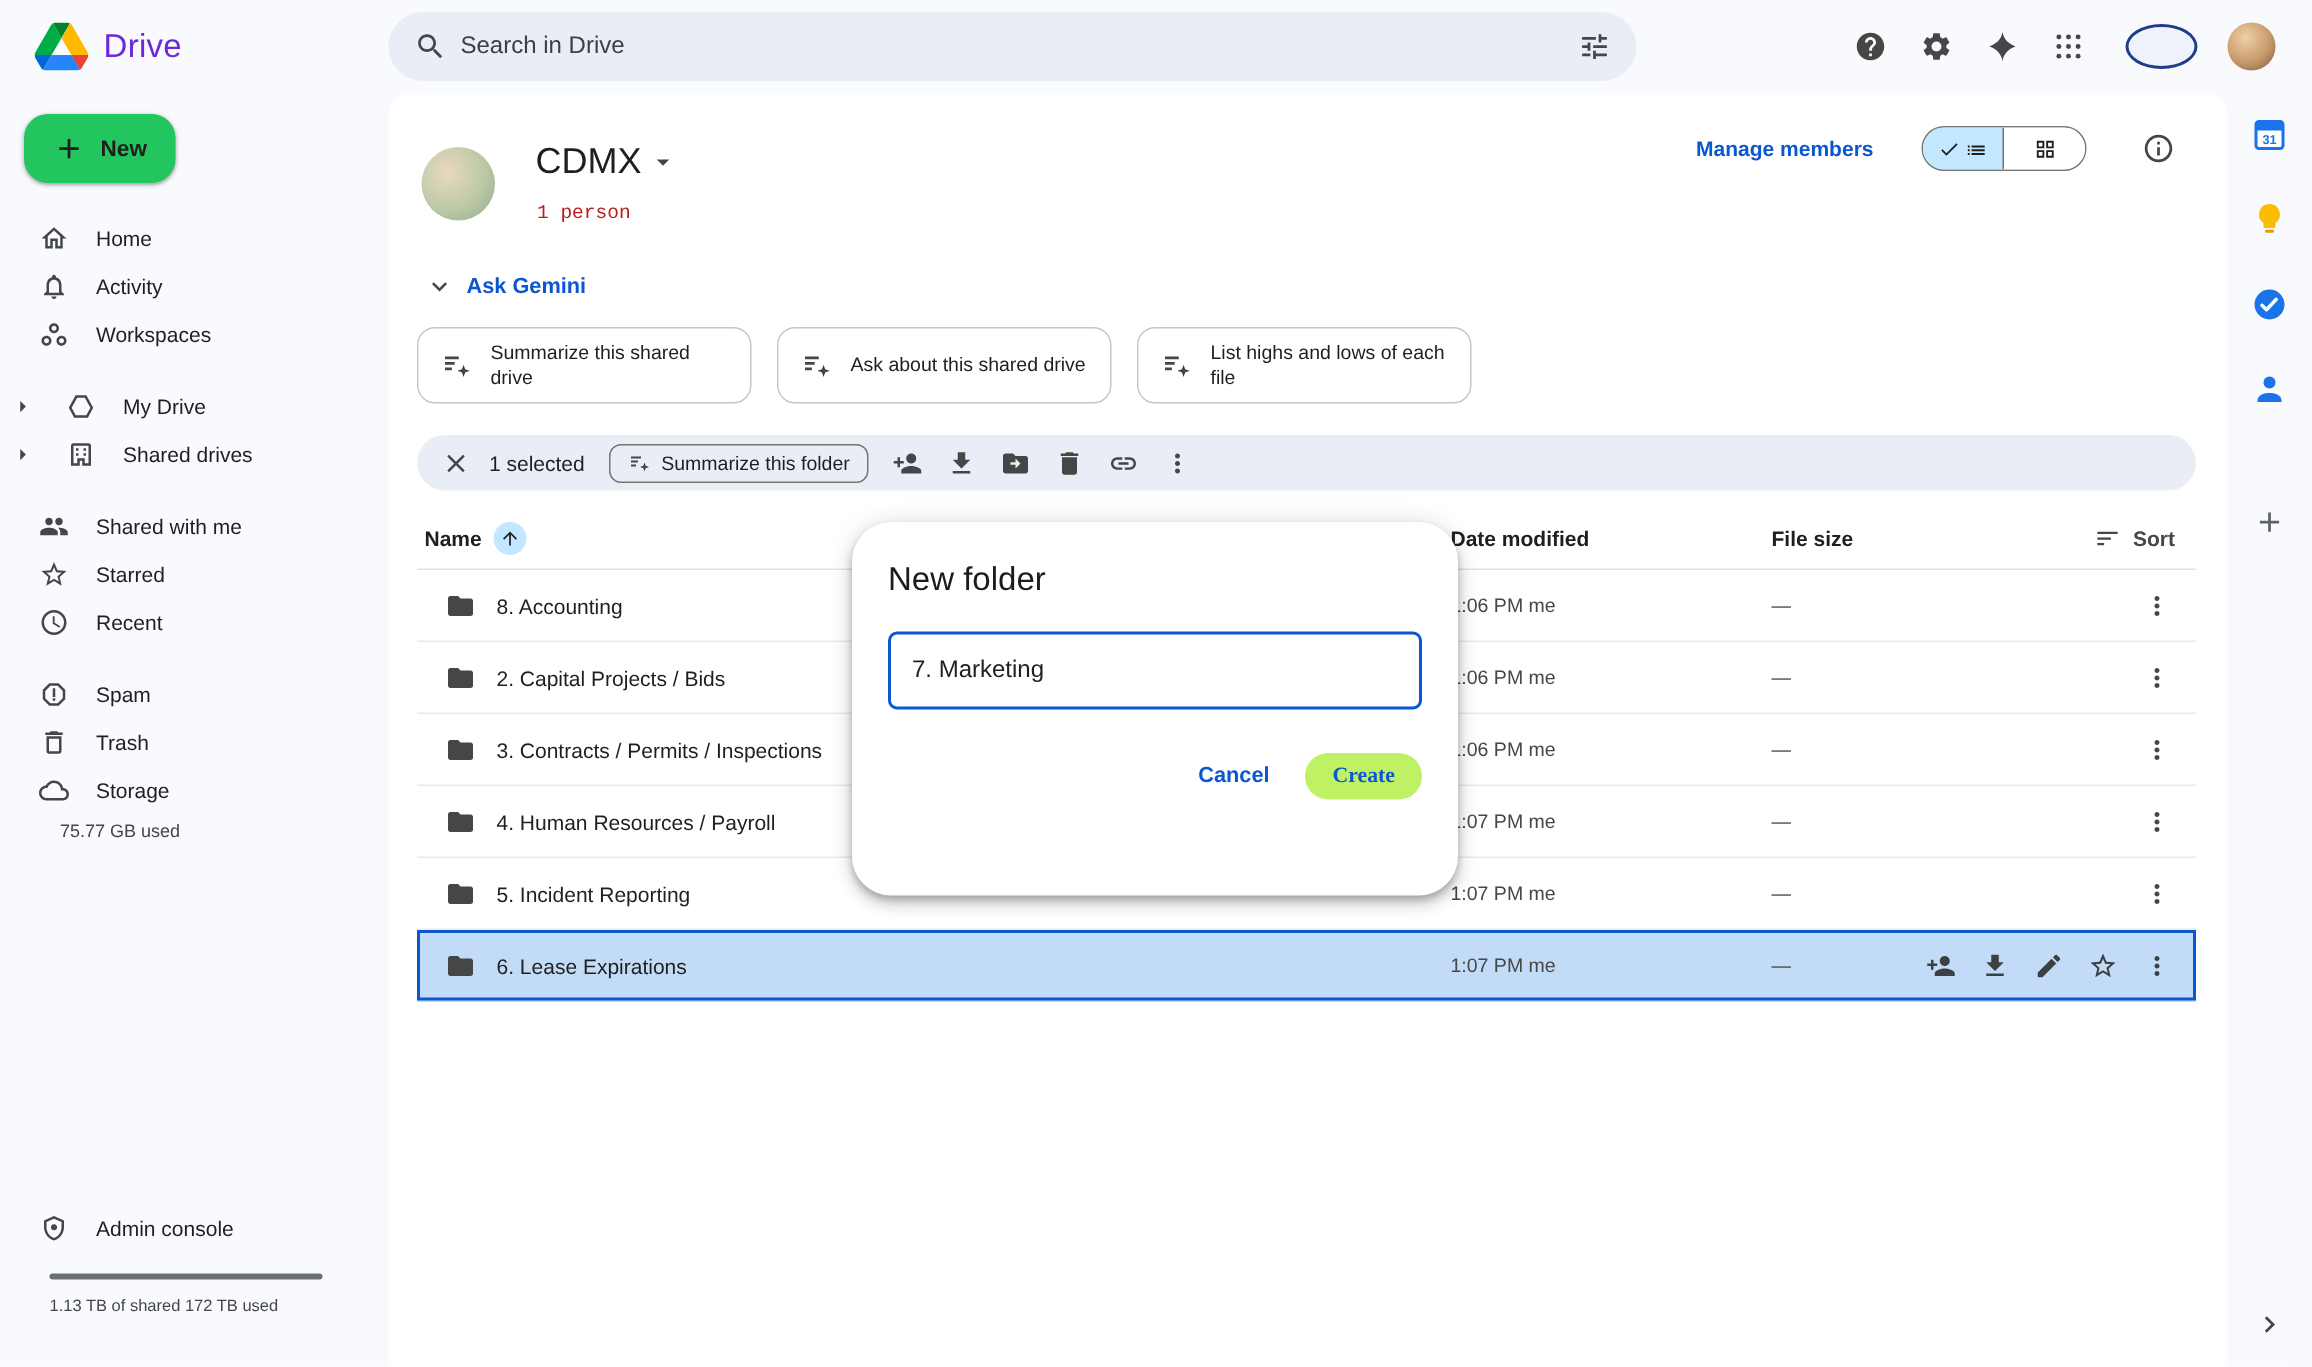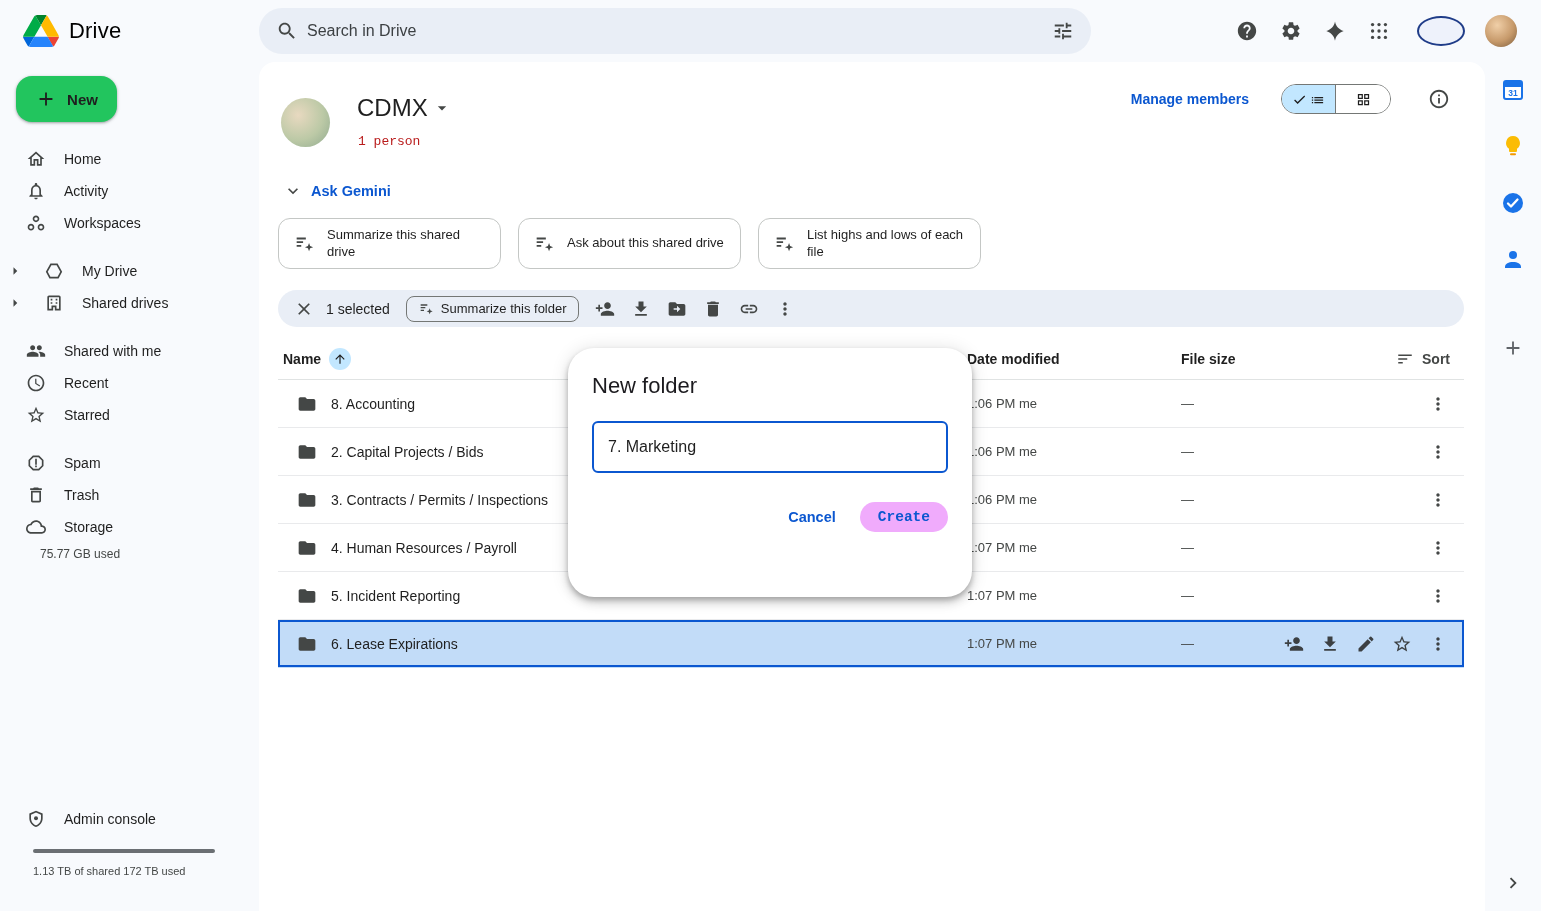--- a/index.html
+++ b/index.html
@@ -8,21 +8,21 @@
     position:relative; overflow:hidden;
     font-family:"Liberation Sans", sans-serif;
     background:#f8fafd; color:#1f1f1f;
   }
   svg { display:block; }
   .ibtn { display:flex; align-items:center; justify-content:center; border-radius:50%; color:#444746; cursor:pointer; background:none; border:none; }
 
   
   .topbar { position:absolute; top:0; left:0; width:1541px; height:62px; display:flex; align-items:center; }
   .logo-area { width:259px; display:flex; align-items:center; padding-left:23px; gap:10px; }
-  .logo-area .wordmark { font-size:22px; color:#000000; letter-spacing:.2px; }
+  .logo-area .wordmark { font-size:22px; color:#6d28d9; letter-spacing:.2px; }
   .searchbar { width:832px; height:46px; background:#e9eef6; border-radius:24px; display:flex; align-items:center; padding:0 8px; }
   .searchbar input { flex:1; border:none; outline:none; background:transparent; font-size:16px; color:#1f1f1f; font-family:"Liberation Sans",sans-serif; }
   .searchbar input::placeholder { color:#3c4043; opacity:1; }
   .top-actions { margin-left:auto; display:flex; align-items:center; gap:4px; padding-right:24px; }
   .top-actions .ibtn { width:40px; height:40px; }
   .org-logo { width:48px; height:30px; border:2px solid #1f3c88; border-radius:50%; background:#eef2fb; margin-left:14px; }
   .avatar { width:32px; height:32px; border-radius:50%; margin-left:16px; cursor:pointer;
             background:radial-gradient(circle at 38% 32%, #f0cfa8 0%, #c79a6b 55%, #7a5a3a 100%); }
 
   
@@ -95,22 +95,22 @@
 
   
   .dialog { position:absolute; left:568px; top:348px; width:404px; height:249px; background:#fff; border-radius:26px; z-index:100;
             box-shadow:0 6px 10px rgba(0,0,0,.14), 0 1px 18px rgba(0,0,0,.12), 0 3px 5px rgba(0,0,0,.2); }
   .dialog-title { position:absolute; left:24px; top:25px; font-size:22px; color:#1c1b1f; }
   .dialog-input { position:absolute; left:24px; top:73px; width:356px; height:52px; border:2px solid #0b57d0; border-radius:6px;
                   padding:0 14px; font-size:16px; color:#1f1f1f; outline:none; font-family:"Liberation Sans",sans-serif; }
   .dialog-actions { position:absolute; right:24px; top:152px; display:flex; align-items:center; gap:10px; }
   .btn-text { background:none; border:none; color:#0b57d0; font-size:14.5px; font-weight:bold; padding:9px 14px; border-radius:18px;
               cursor:pointer; font-family:inherit; }
-  .btn-tonal { background:#f0abfc; border:none; color:#0b57d0; font-size:14.5px; font-weight:bold; padding:7px 18px; border-radius:18px;
-               cursor:pointer; font-family:Liberation Mono, monospace; }
+  .btn-tonal { background:#bef264; border:none; color:#0b57d0; font-size:14.5px; font-weight:bold; padding:7px 18px; border-radius:18px;
+               cursor:pointer; font-family:Liberation Serif, serif; }
 </style>
 </head>
 <body>
 
 <header class="topbar">
   <div class="logo-area">
     <span>
       <svg viewBox="0 0 87.3 78" width="36" height="32">
         <path d="m6.6 66.85 3.85 6.65c.8 1.4 1.95 2.5 3.3 3.3l13.75-23.8h-27.5c0 1.55.4 3.1 1.2 4.5z" fill="#0066da"></path>
         <path d="m43.65 25-13.75-23.8c-1.35.8-2.5 1.9-3.3 3.3l-25.4 44a9.06 9.06 0 0 0-1.2 4.5h27.5z" fill="#00ac47"></path>
@@ -243,32 +243,32 @@
         <span class="nav-icon">
             <svg viewBox="0 0 24 24" fill="currentColor">
               <path d="M16 11c1.66 0 2.99-1.34 2.99-3S17.66 5 16 5s-3 1.34-3 3 1.34 3 3 3zm-8 0c1.66 0 2.99-1.34 2.99-3S9.66 5 8 5 5 6.34 5 8s1.34 3 3 3zm0 2c-2.33 0-7 1.17-7 3.5V19h14v-2.5c0-2.33-4.67-3.5-7-3.5zm8 0c-.29 0-.62.02-.97.05 1.16.84 1.97 1.97 1.97 3.45V19h6v-2.5c0-2.33-4.67-3.5-7-3.5z"></path>
             </svg>
           </span>
         <span>Shared with me</span>
       </div>
       <div class="nav-item">
         <span class="nav-icon">
             <svg viewBox="0 0 24 24" fill="currentColor">
+              <path d="m22 9.24-7.19-.62L12 2 9.19 8.63 2 9.24l5.46 4.73L5.82 21 12 17.27 18.18 21l-1.63-7.03L22 9.24zM12 15.4l-3.76 2.27 1-4.28-3.32-2.88 4.38-.38L12 6.1l1.71 4.04 4.38.38-3.32 2.88 1 4.28L12 15.4z"></path>
+            </svg>
+          </span>
+        <span>Starred</span>
+      </div>
+      <div class="nav-item">
+        <span class="nav-icon">
+            <svg viewBox="0 0 24 24" fill="currentColor">
               <path d="M11.99 2C6.47 2 2 6.48 2 12s4.47 10 9.99 10C17.52 22 22 17.52 22 12S17.52 2 11.99 2zM12 20c-4.42 0-8-3.58-8-8s3.58-8 8-8 8 3.58 8 8-3.58 8-8 8zm.5-13H11v6l5.25 3.15.75-1.23-4.5-2.67z"></path>
             </svg>
           </span>
         <span>Recent</span>
-      </div>
-      <div class="nav-item">
-        <span class="nav-icon">
-            <svg viewBox="0 0 24 24" fill="currentColor">
-              <path d="m22 9.24-7.19-.62L12 2 9.19 8.63 2 9.24l5.46 4.73L5.82 21 12 17.27 18.18 21l-1.63-7.03L22 9.24zM12 15.4l-3.76 2.27 1-4.28-3.32-2.88 4.38-.38L12 6.1l1.71 4.04 4.38.38-3.32 2.88 1 4.28L12 15.4z"></path>
-            </svg>
-          </span>
-        <span>Starred</span>
       </div>
     </div>
 
     <div class="nav-sec">
       <div class="nav-item">
         <span class="nav-icon">
             <svg viewBox="0 0 24 24" fill="currentColor">
               <path d="M15.73 3H8.27L3 8.27v7.46L8.27 21h7.46L21 15.73V8.27L15.73 3zM19 14.9 14.9 19H9.1L5 14.9V9.1L9.1 5h5.8L19 9.1v5.8z"></path>
               <path d="M11 7h2v7h-2zm0 8h2v2h-2z"></path>
             </svg>

